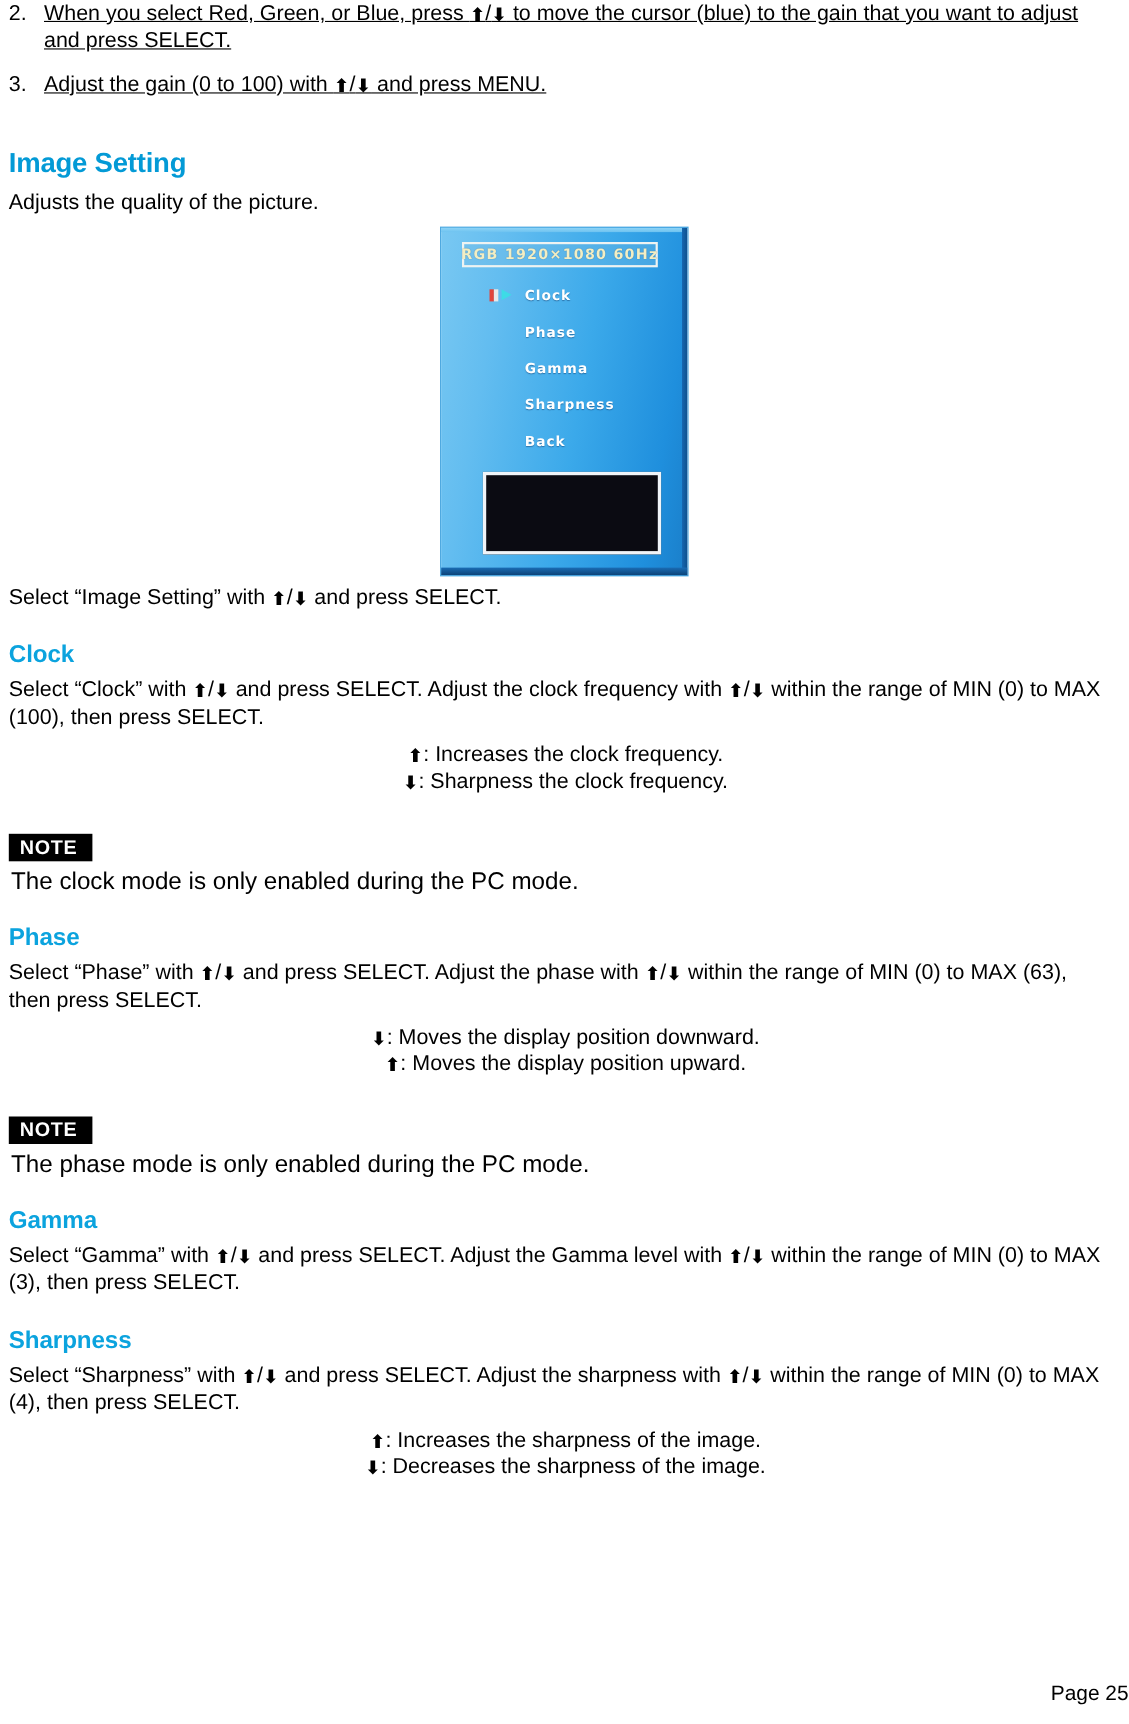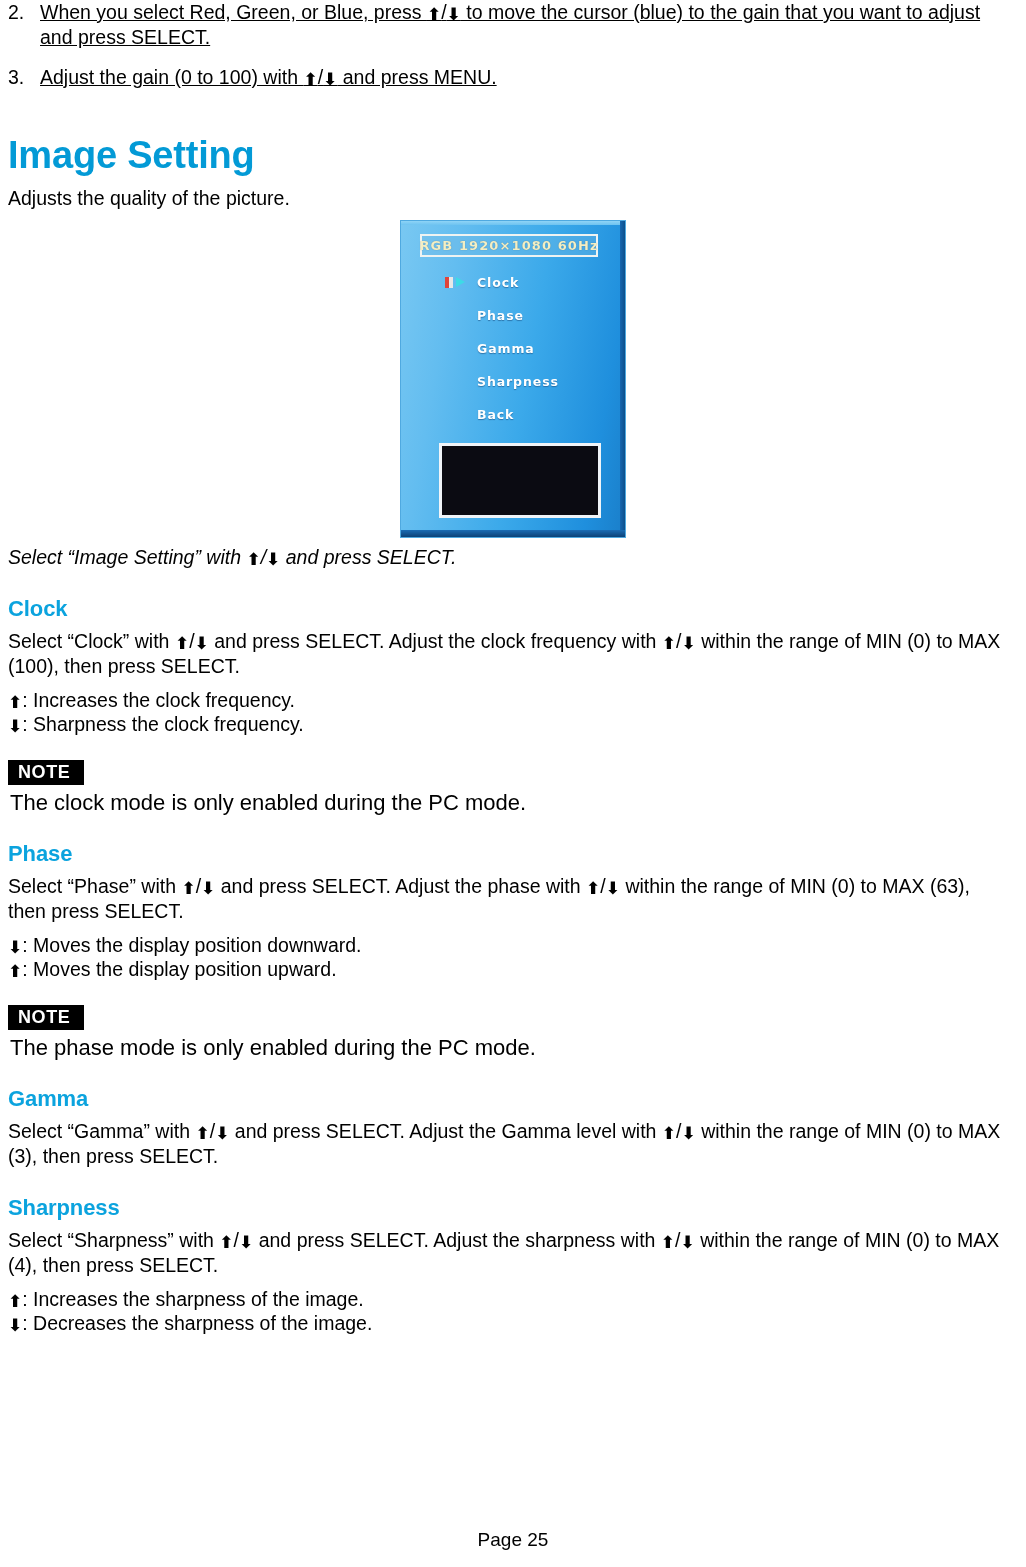--- a/index.html
+++ b/index.html
@@ -39,21 +39,21 @@
   .step-body {
     flex: 1 1 auto;
     padding-right: 20px;
     text-decoration: underline;
   }
   .step.gap { margin-top: 15px; }
 
   
   h1.section-title {
     color: #039ad6;
-    font-size: 38px;
+    font-size: 25px;
     font-weight: bold;
     margin: 44px 0 9px 2px;
     letter-spacing: -0.2px;
   }
   h2.sub-title {
     color: #0ba3de;
     font-size: 22px;
     font-weight: bold;
     margin: 26px 0 7px 2px;
     letter-spacing: -0.1px;
@@ -64,34 +64,34 @@
     font-size: 19.5px;
     line-height: 25px;
     margin: 0 0 2px 2px;
     padding-right: 14px;
   }
   p.arrow-line {
     font-size: 19.5px;
     line-height: 24px;
     margin: 0 0 0 2px;
   }
-  .arrows-block { margin-top: 9px; }
+  .arrows-block { margin-top: 9px; text-align: center; }
 
   
   .arw {
     font-family: "DejaVu Sans", sans-serif;
     font-size: 17px;
     font-weight: bold;
     line-height: 0;
     position: relative;
     top: 1px;
   }
 
   
-  .note-wrap { margin: 24px 0 4px 2px; }
+  .note-wrap { margin: 36px 0 4px 2px; }
   .note-badge {
     display: inline-block;
     background: #000000;
     color: #ffffff;
     font-size: 18px;
     font-weight: bold;
     letter-spacing: 0.6px;
     padding: 2px 14px 3px 10px;
     line-height: 20px;
   }
@@ -208,30 +208,29 @@
     box-sizing: border-box;
     border: 3px solid #f0f4f8;
     background: #0b0b12;
   }
 
   
   p.caption {
     font-size: 19.5px;
     line-height: 25px;
     margin: 4px 0 0 2px;
-    font-style: italic;
   }
 
   
   .footer {
     position: absolute;
     left: 0;
     bottom: 16px;
     width: 1026px;
-    text-align: center;
+    text-align: right;
     font-size: 19px;
     color: #000000;
   }
 </style>
 </head>
 <body>
 
 <div class="page">
 
   <div class="step">

